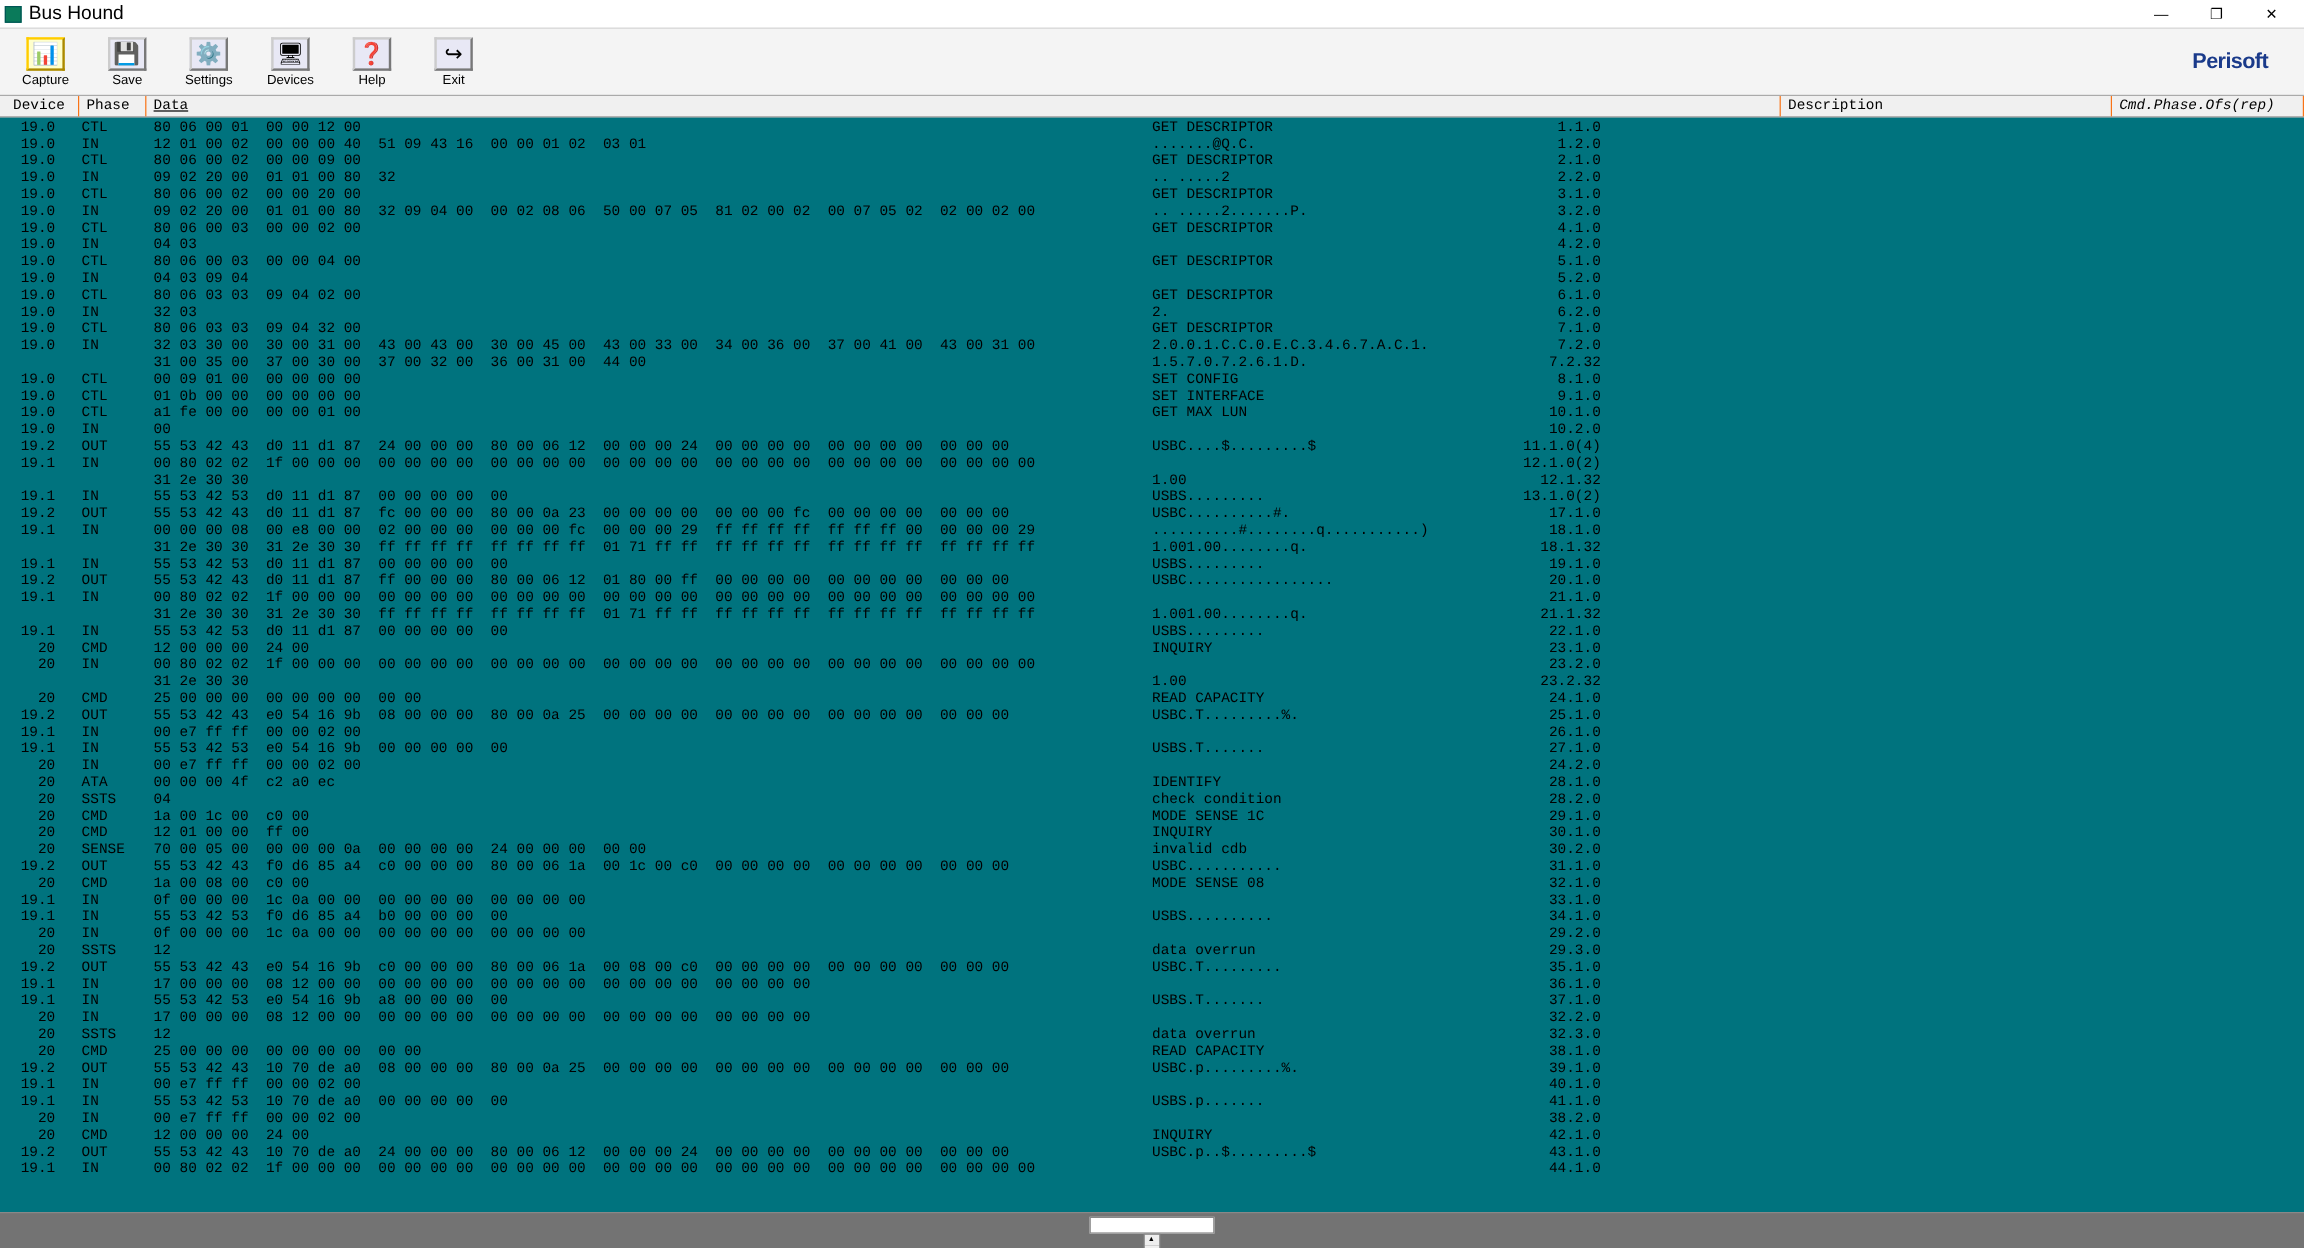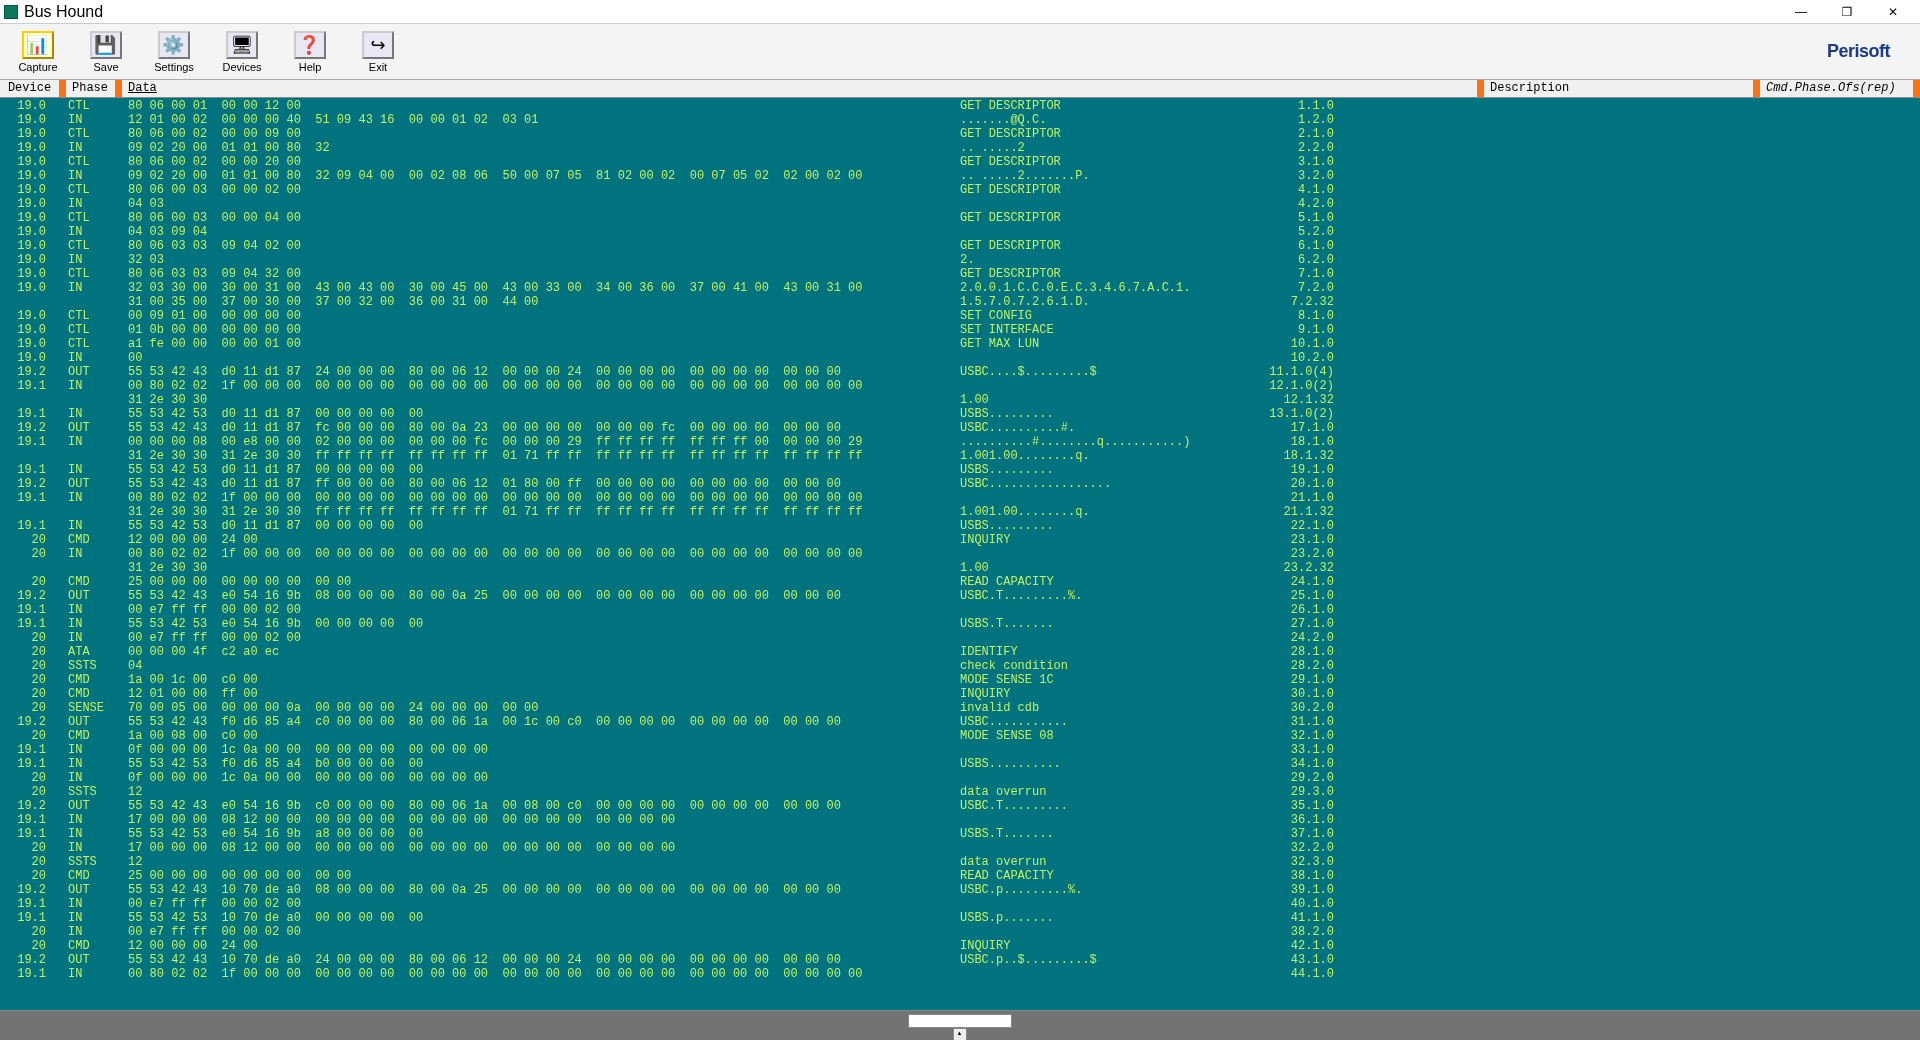--- a/index.html
+++ b/index.html
@@ -74,34 +74,34 @@
 .brand { font-size: 18px; font-weight: bold; color: #1a3a8a; margin-right: 24px; letter-spacing: -0.5px; }
 .col-header {
   height: 18px;
   background: #f0f0f0;
   border-bottom: 1px solid #888;
   display: flex;
   font-size: 12px;
   font-family: "Courier New", monospace;
 }
 .col-header .col {
-  border-right: 7px solid #f97316;
+  border-right: 1px solid #f97316;
   padding: 1px 6px;
   overflow: hidden;
   white-space: nowrap;
 }
 .col-device { width: 66px; text-align: center; }
 .col-phase { width: 56px; }
 .col-data { flex: 1; text-decoration: underline; }
 .col-desc { width: 276px; }
 .col-cpo { width: 160px; padding-right: 20px; font-style: italic; }
 .grid-body {
   flex: 1;
   background: #00737e;
-  color: #bef264;
+  color: #000000;
   font-family: "Courier New", monospace;
   font-size: 12px;
   line-height: 14px;
   overflow-y: scroll;
   padding: 1px 0;
 }
 .grid-body .row { display: flex; white-space: pre; }
 .grid-body .c-dev { width: 66px; text-align: right; padding-right: 20px; }
 .grid-body .c-phase { width: 56px; padding-left: 2px; }
 .grid-body .c-data { width: 836px; padding-left: 6px; overflow: hidden; }

